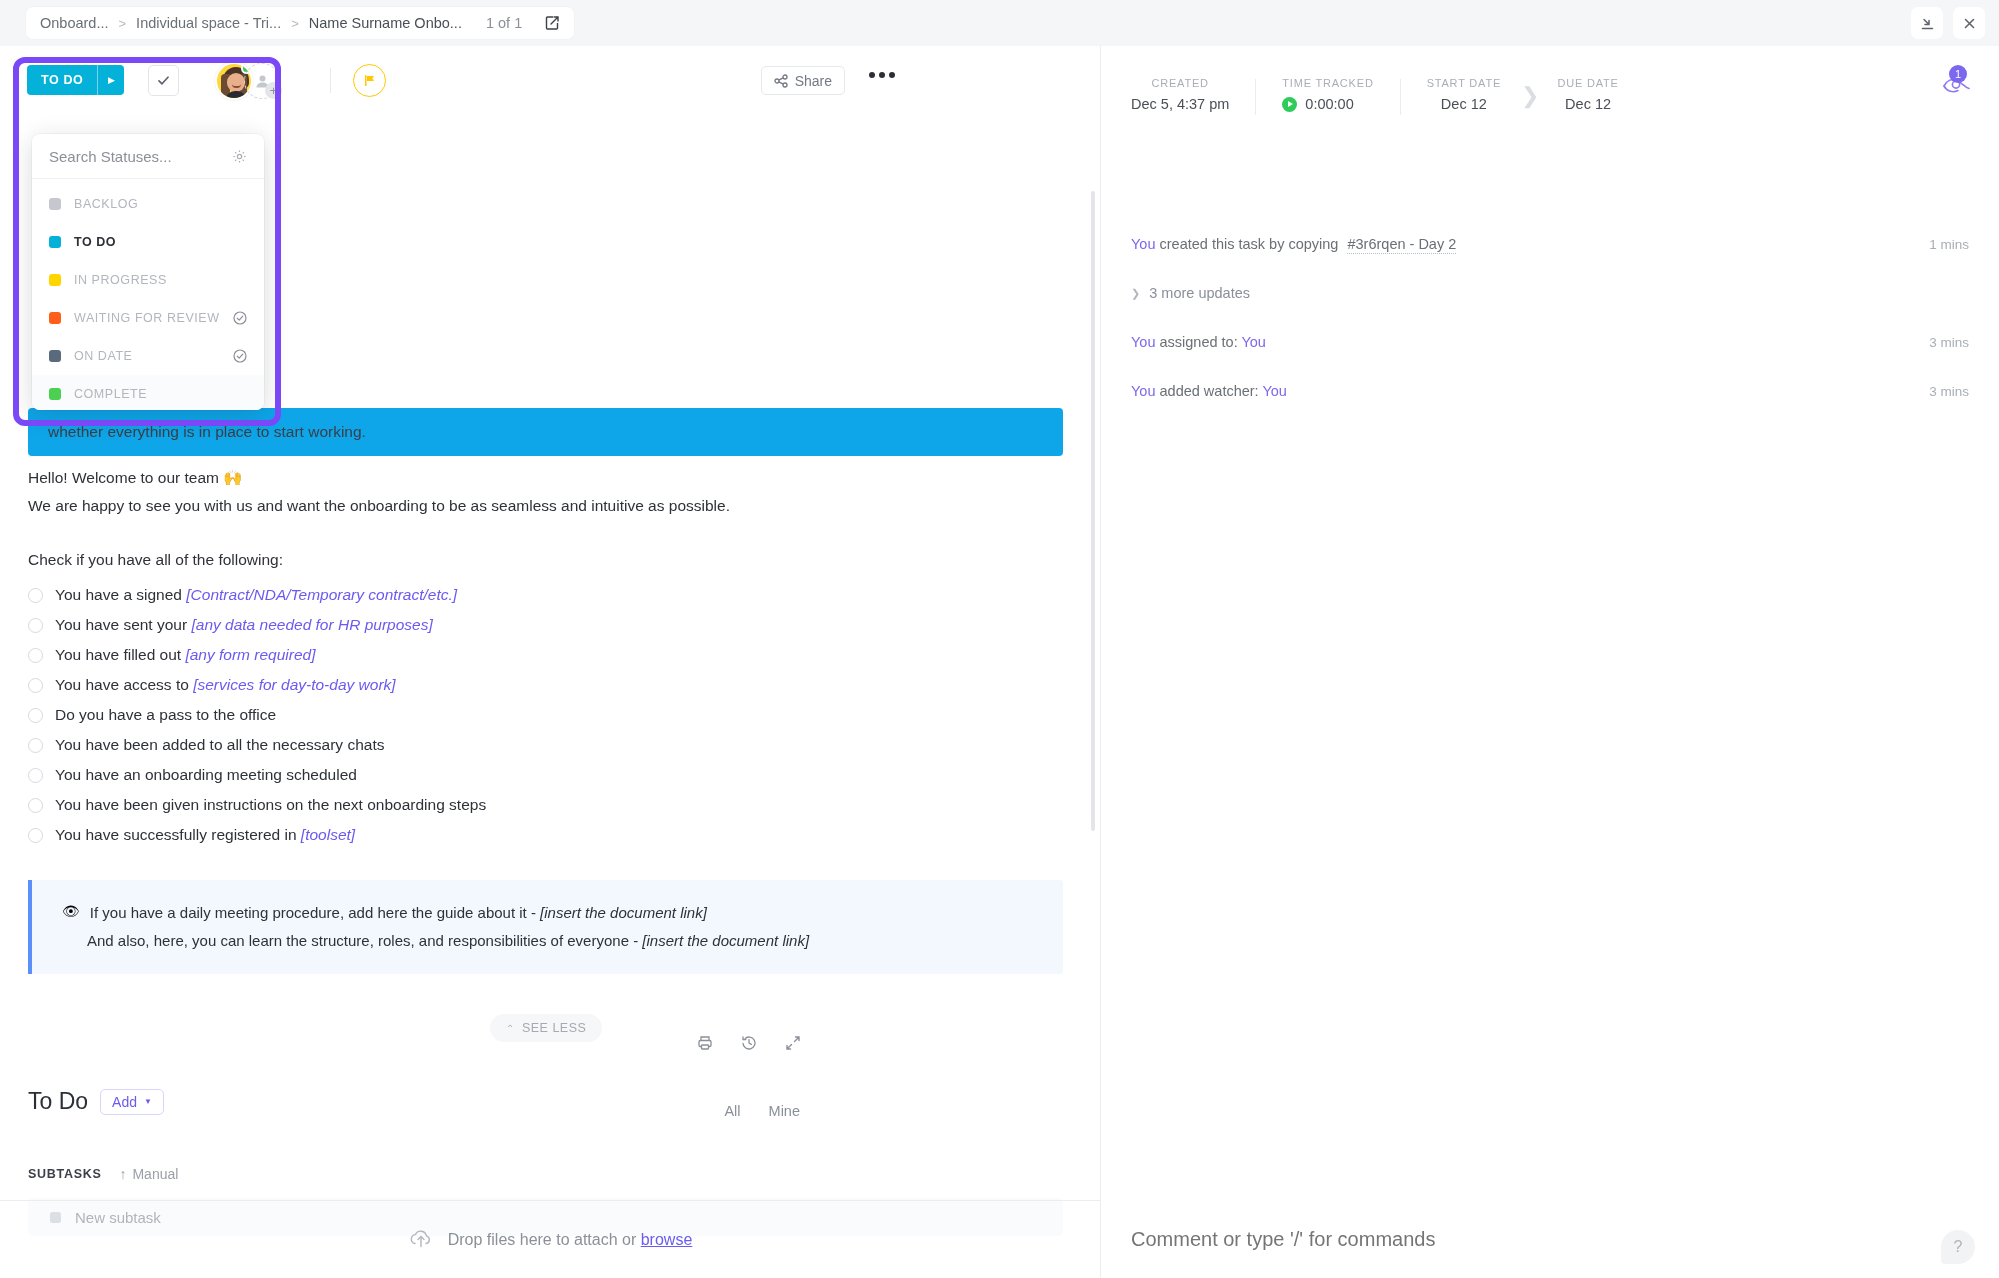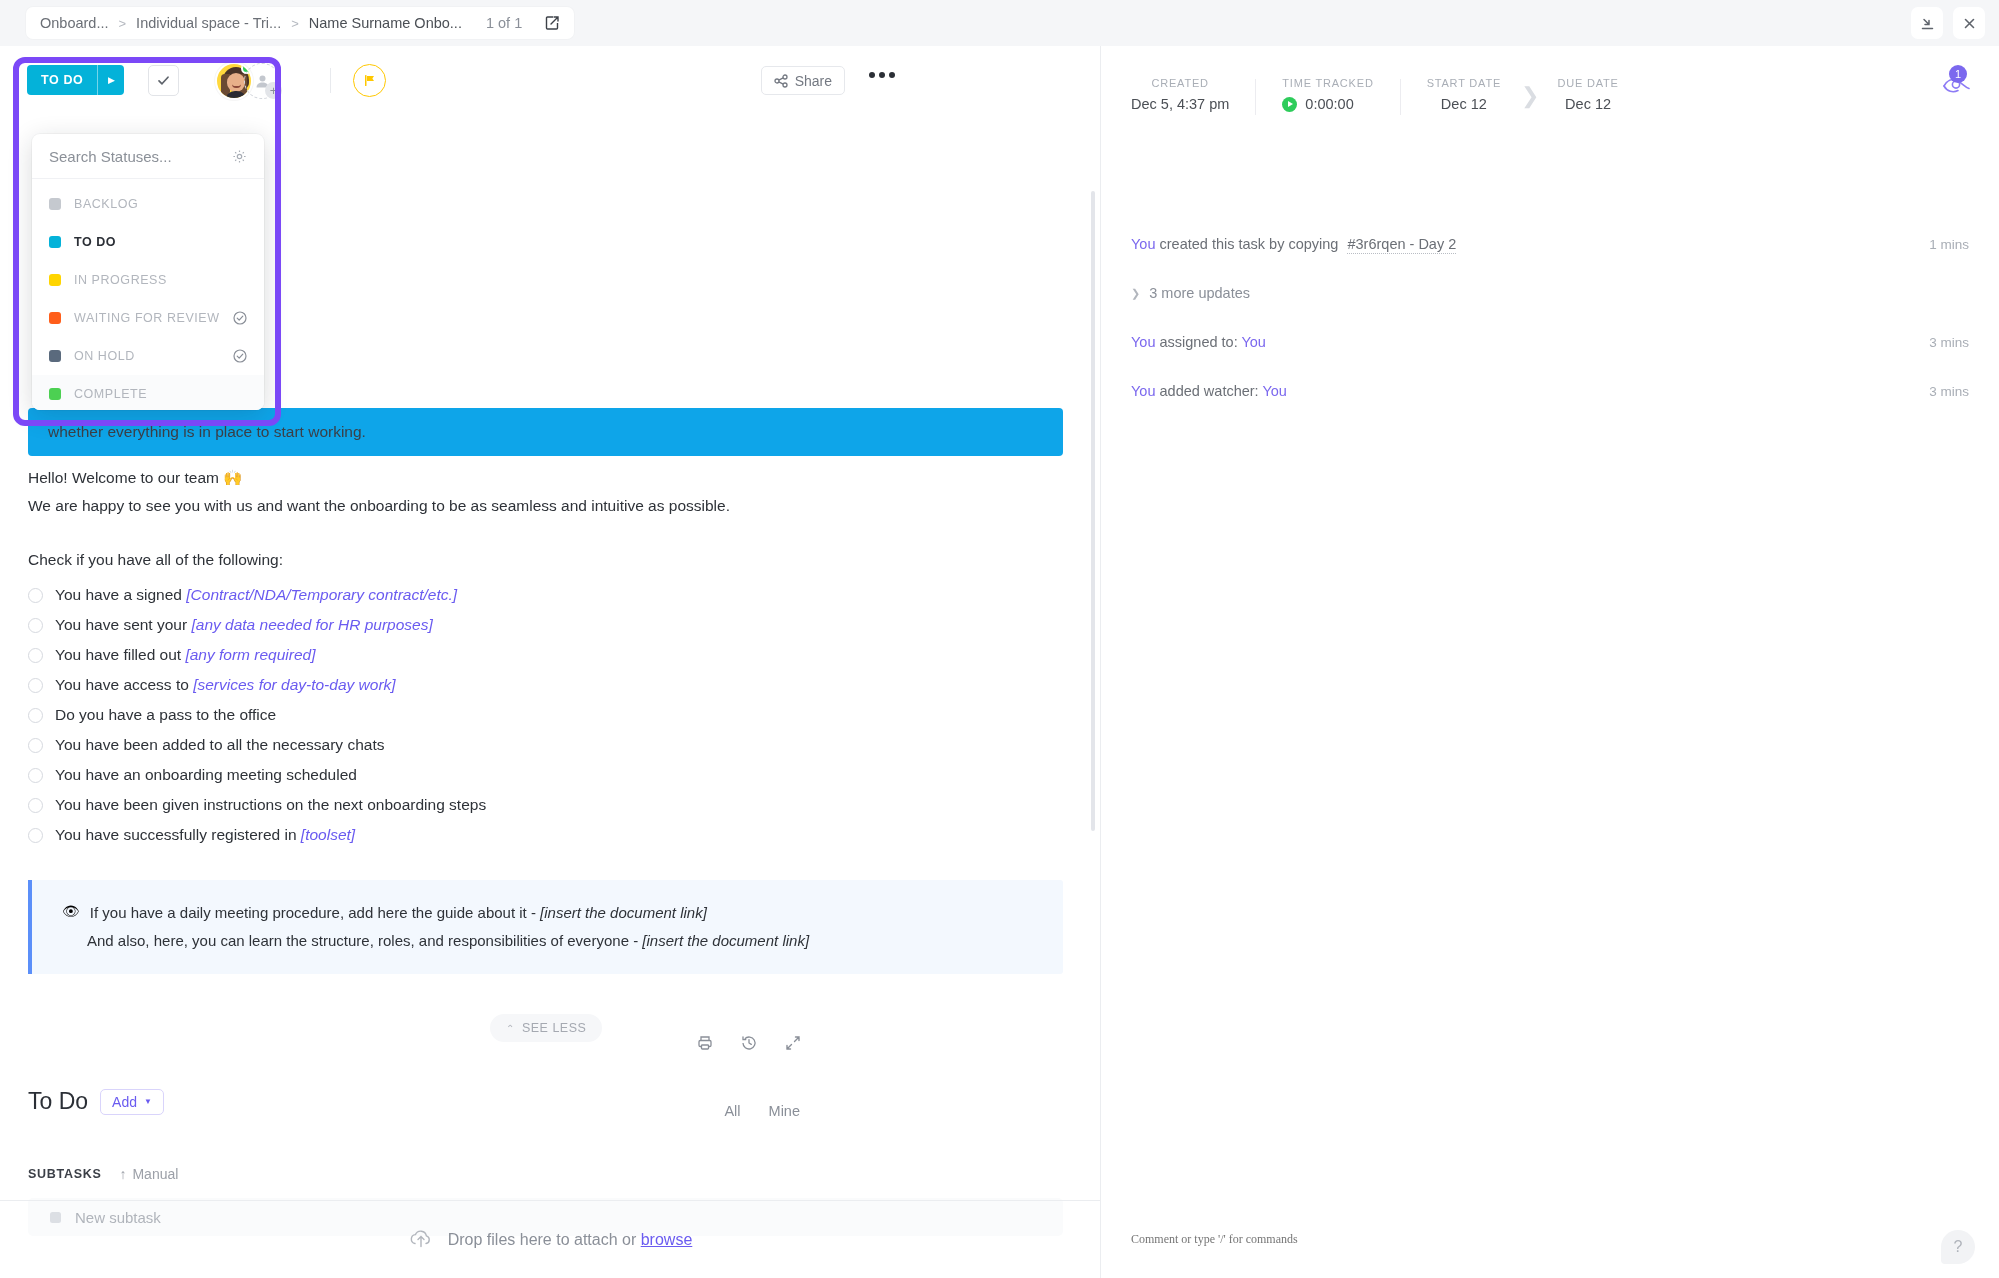--- a/index.html
+++ b/index.html
@@ -276,22 +276,22 @@
     display: flex; align-items: center; justify-content: center; gap: 14px; cursor: pointer;
   }
   .drop-zone .txt { font-size: 16px; color: #8a8f98; }
   .drop-zone .txt u { color: #6A5BF0; }
   .comment-bar {
     position: absolute; left: 1101px; top: 1201px; width: 898px; height: 77px;
     display: flex; align-items: center;
   }
   .comment-bar input {
     border: none; outline: none; background: transparent;
-    font-size: 12px; color: #b0b4bb; margin-left: 30px; width: 700px;
-    font-family: Liberation Serif, serif;
+    font-size: 20px; color: #b0b4bb; margin-left: 30px; width: 700px;
+    font-family: Liberation Sans, sans-serif;
   }
   .help-bubble {
     position: absolute; right: 24px; bottom: 14px; width: 34px; height: 34px;
     border-radius: 17px 17px 17px 4px; background: #f2f3f5;
     display: flex; align-items: center; justify-content: center;
     color: #b0b4bb; font-size: 16px; cursor: pointer;
   }
 </style>
 </head>
 <body>
@@ -525,21 +525,21 @@
         <span class="dd-label">WAITING FOR REVIEW</span>
         <span class="dd-check">
           <svg width="14" height="14" viewBox="0 0 14 14" fill="none" stroke="currentColor" stroke-width="1.2">
             <circle cx="7" cy="7" r="6"></circle>
             <path d="M4.2 7.2l2 2 3.6-4" stroke-linecap="round" stroke-linejoin="round"></path>
           </svg>
         </span>
       </div>
       <div class="dd-item">
         <span class="dd-swatch" style="background: rgb(90, 106, 125);"></span>
-        <span class="dd-label">ON HOLD</span>
+        <span class="dd-label">ON DATE</span>
         <span class="dd-check">
           <svg width="14" height="14" viewBox="0 0 14 14" fill="none" stroke="currentColor" stroke-width="1.2">
             <circle cx="7" cy="7" r="6"></circle>
             <path d="M4.2 7.2l2 2 3.6-4" stroke-linecap="round" stroke-linejoin="round"></path>
           </svg>
         </span>
       </div>
       <div class="dd-item complete-row">
         <span class="dd-swatch" style="background: rgb(76, 208, 82);"></span>
         <span class="dd-label">COMPLETE</span>

